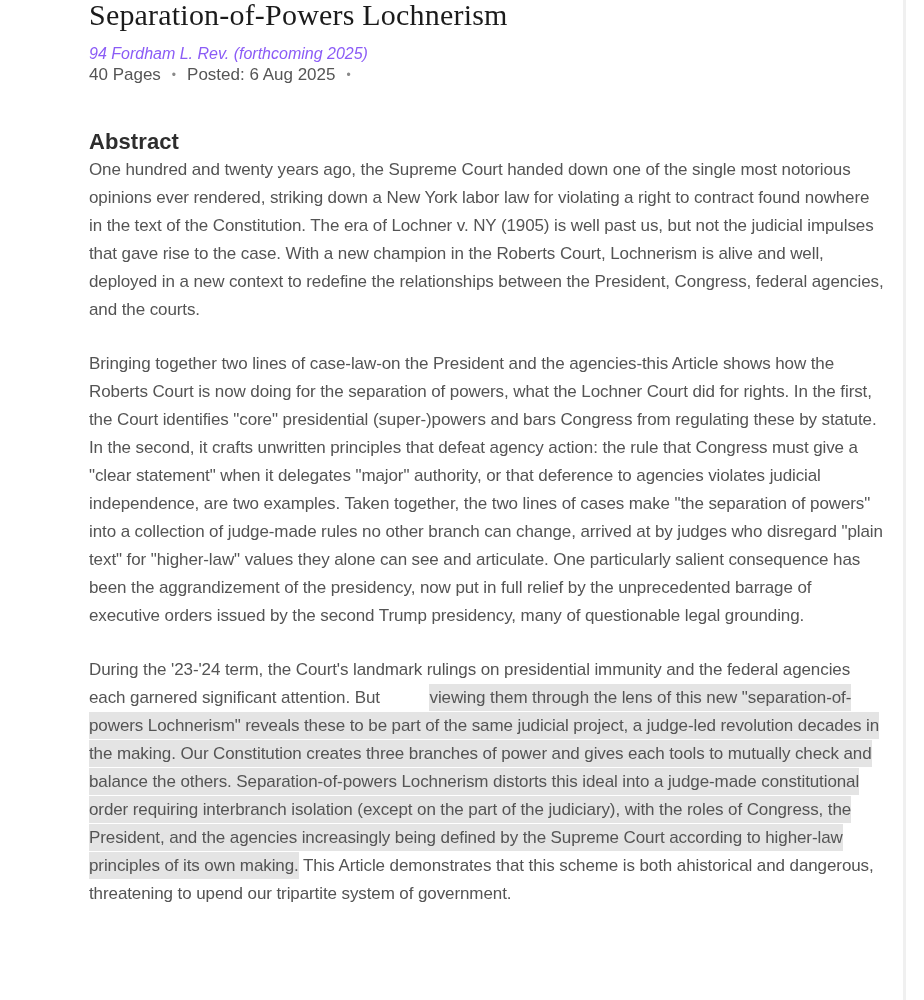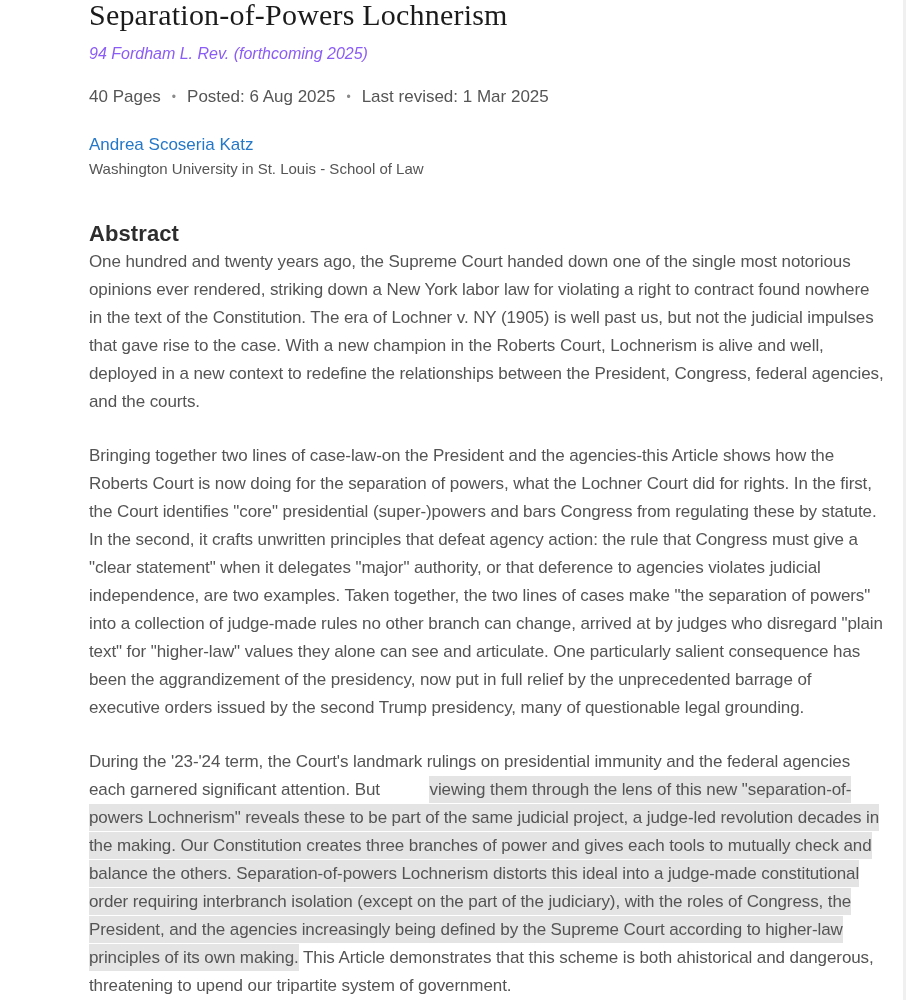--- a/index.html
+++ b/index.html
@@ -32,21 +32,20 @@
     letter-spacing: 0.2px;
   }
   .journal {
     margin-top: 11px;
     font-style: italic;
     font-size: 16px;
     line-height: 20px;
     color: #8b5cf6;
   }
   .meta {
-    margin-top: 22px;
     font-size: 17px;
     line-height: 22px;
     color: #555555;
     display: flex;
     align-items: center;
   }
   .meta .dot {
     font-size: 12px;
     color: #8a8a8a;
     margin: 0 11px;
@@ -110,27 +109,22 @@
 
     <h1 class="title">Separation-of-Powers Lochnerism</h1>
 
     <div class="journal">94 Fordham L. Rev. (forthcoming 2025)</div>
 
     <div class="meta">
       <span>40 Pages</span>
       <span class="dot">•</span>
       <span>Posted: 6 Aug 2025</span>
       <span class="dot">•</span>
-      <span>Last revised: 1 Mar 2025</span>
     </div>
 
-    <div class="author-block">
-      <a class="author" href="#">Andrea Scoseria Katz</a>
-      <div class="affiliation">Washington University in St. Louis - School of Law</div>
-    </div>
 
 
     <h2 class="abstract-heading">Abstract</h2>
 
     <p class="abs first">One hundred and twenty years ago, the Supreme Court handed down one of the single most notorious opinions ever rendered, striking down a New York labor law for violating a right to contract found nowhere in the text of the Constitution. The era of Lochner v. NY (1905) is well past us, but not the judicial impulses that gave rise to the case. With a new champion in the Roberts Court, Lochnerism is alive and well, deployed in a new context to redefine the relationships between the President, Congress, federal agencies, and the courts.</p>
 
     <p class="abs">Bringing together two lines of case-law-on the President and the agencies-this Article shows how the Roberts Court is now doing for the separation of powers, what the Lochner Court did for rights. In the first, the Court identifies "core" presidential (super-)powers and bars Congress from regulating these by statute. In the second, it crafts unwritten principles that defeat agency action: the rule that Congress must give a "clear statement" when it delegates "major" authority, or that deference to agencies violates judicial independence, are two examples. Taken together, the two lines of cases make "the separation of powers" into a collection of judge-made rules no other branch can change, arrived at by judges who disregard "plain text" for "higher-law" values they alone can see and articulate. One particularly salient consequence has been the aggrandizement of the presidency, now put in full relief by the unprecedented barrage of executive orders issued by the second Trump presidency, many of questionable legal grounding.</p>
 
     <p class="abs"><span>During the '23-'24 term, the Court's landmark rulings on presidential immunity and the federal agencies each garnered significant attention. But </span><mark class="hl">viewing them through the lens of this new "separation-of-powers Lochnerism" reveals these to be part of the same judicial project, a judge-led revolution decades in the making. Our Constitution creates three branches of power and gives each tools to mutually check and balance the others. Separation-of-powers Lochnerism distorts this ideal into a judge-made constitutional order requiring interbranch isolation (except on the part of the judiciary), with the roles of Congress, the President, and the agencies increasingly being defined by the Supreme Court according to higher-law principles of its own making.</mark><span> This Article demonstrates that this scheme is both ahistorical and dangerous, threatening to upend our tripartite system of government.</span></p>
 

